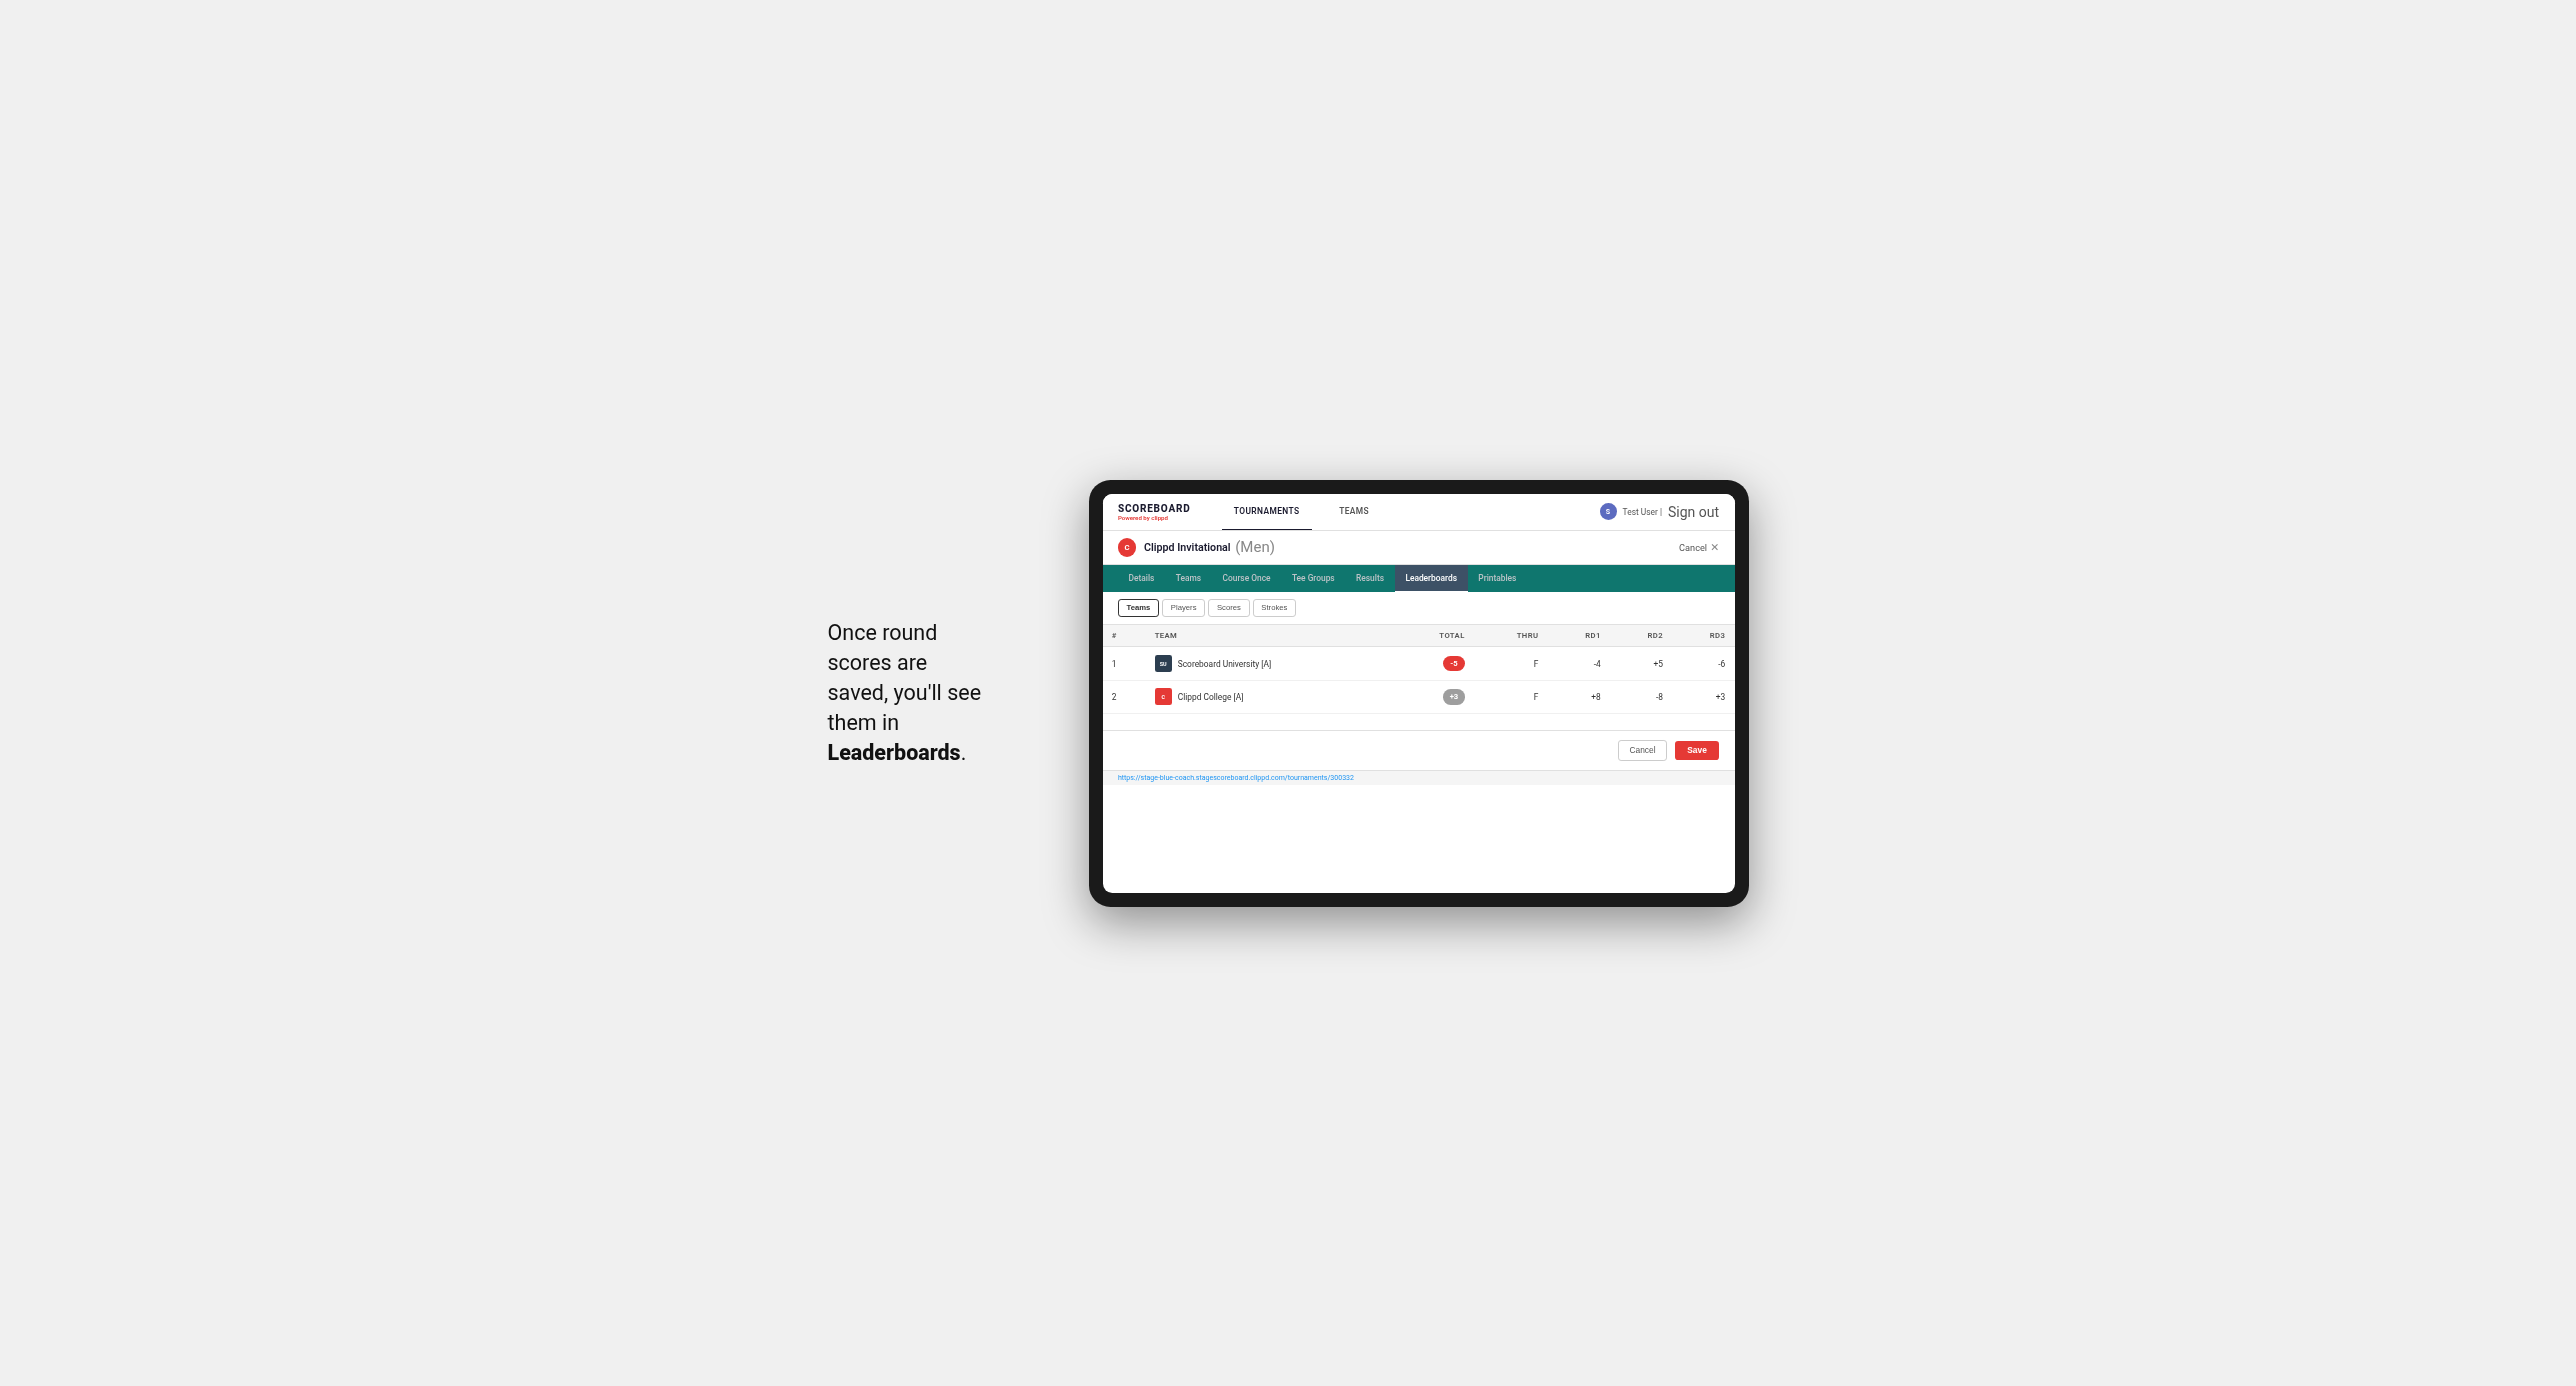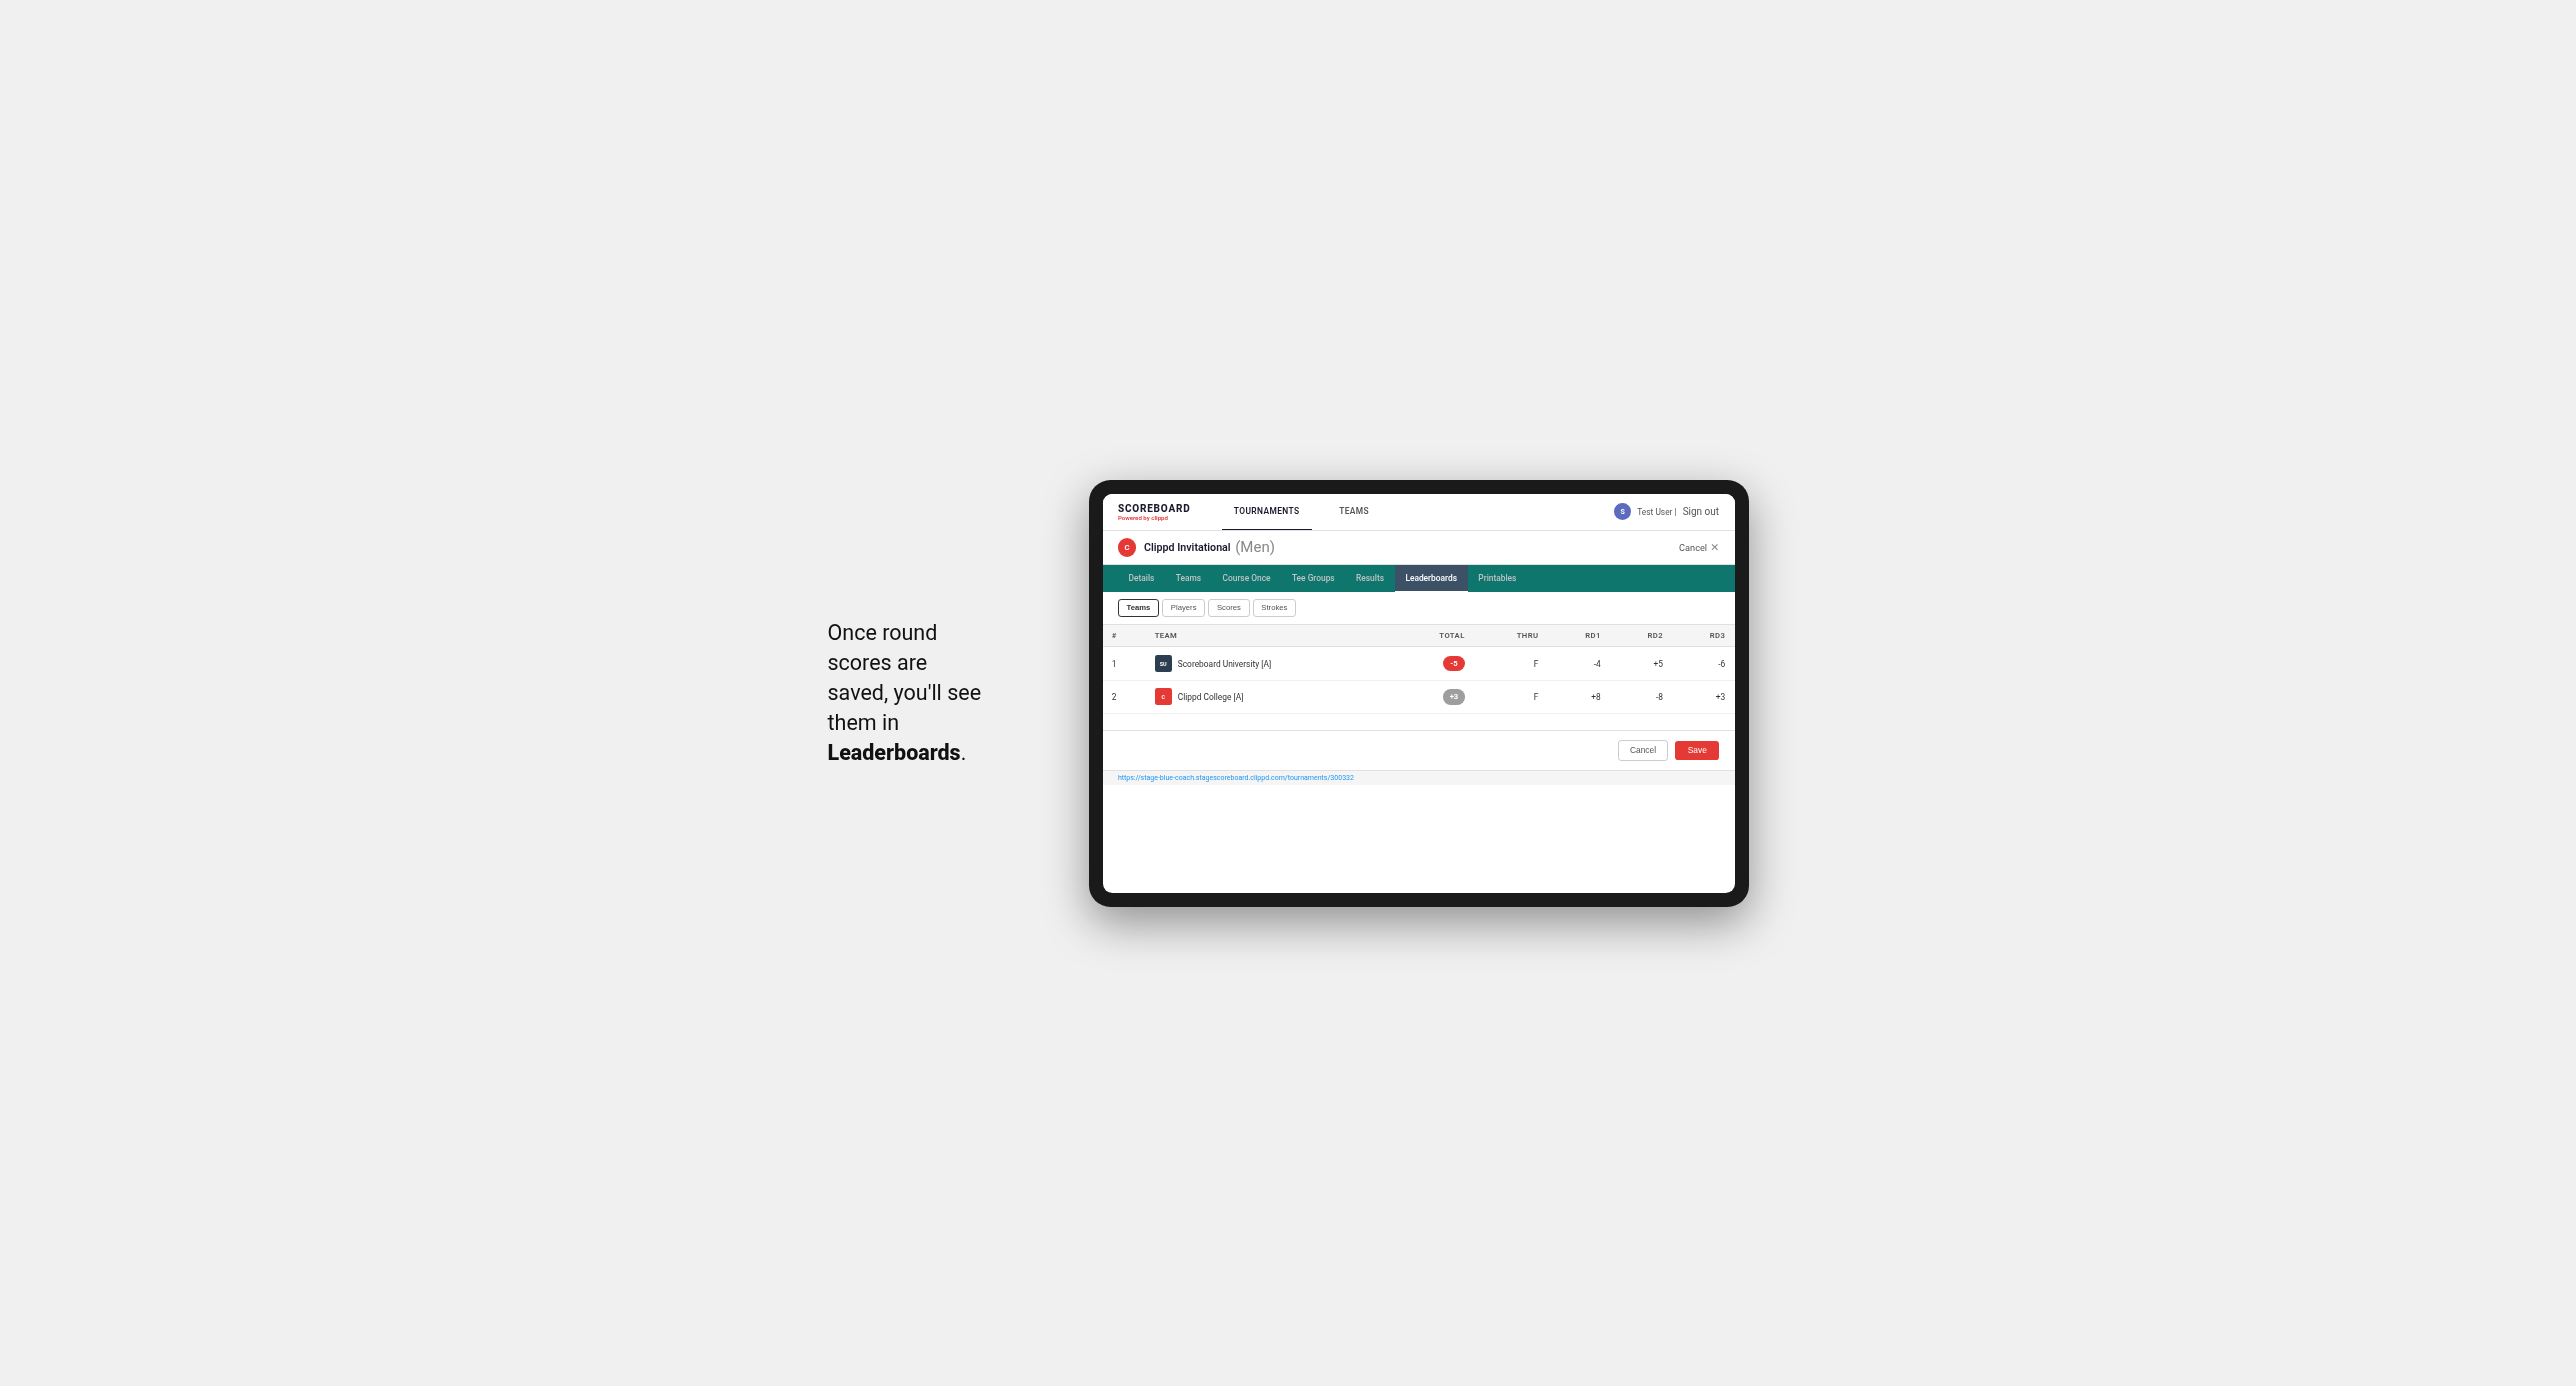--- a/index.html
+++ b/index.html
@@ -114,21 +114,21 @@
       color: #fff;
       display: flex;
       align-items: center;
       justify-content: center;
       font-size: 7px;
       font-weight: 700;
     }
     .sign-out {
       color: #555;
       cursor: pointer;
-      font-size: 10px;
+      font-size: 14px;
     }
 
     
     .tournament-header {
       display: flex;
       align-items: center;
       padding: 7.7px 15.4px;
       border-bottom: 0.8px solid #e0e0e0;
     }
     .tournament-icon {
@@ -303,21 +303,21 @@
       color: #555;
       cursor: pointer;
     }
     .btn-save {
       font-size: 8.4px;
       padding: 4.6px 12.3px;
       border: none;
       border-radius: 3.1px;
       background: #e53935;
       color: #fff;
-      font-weight: 400;
+      font-weight: 700;
       cursor: pointer;
     }
 
     
     .status-bar {
       background: #f5f5f5;
       border-top: 0.8px solid #e0e0e0;
       padding: 3.1px 15.4px;
       font-size: 7px;
       color: #2196F3;

